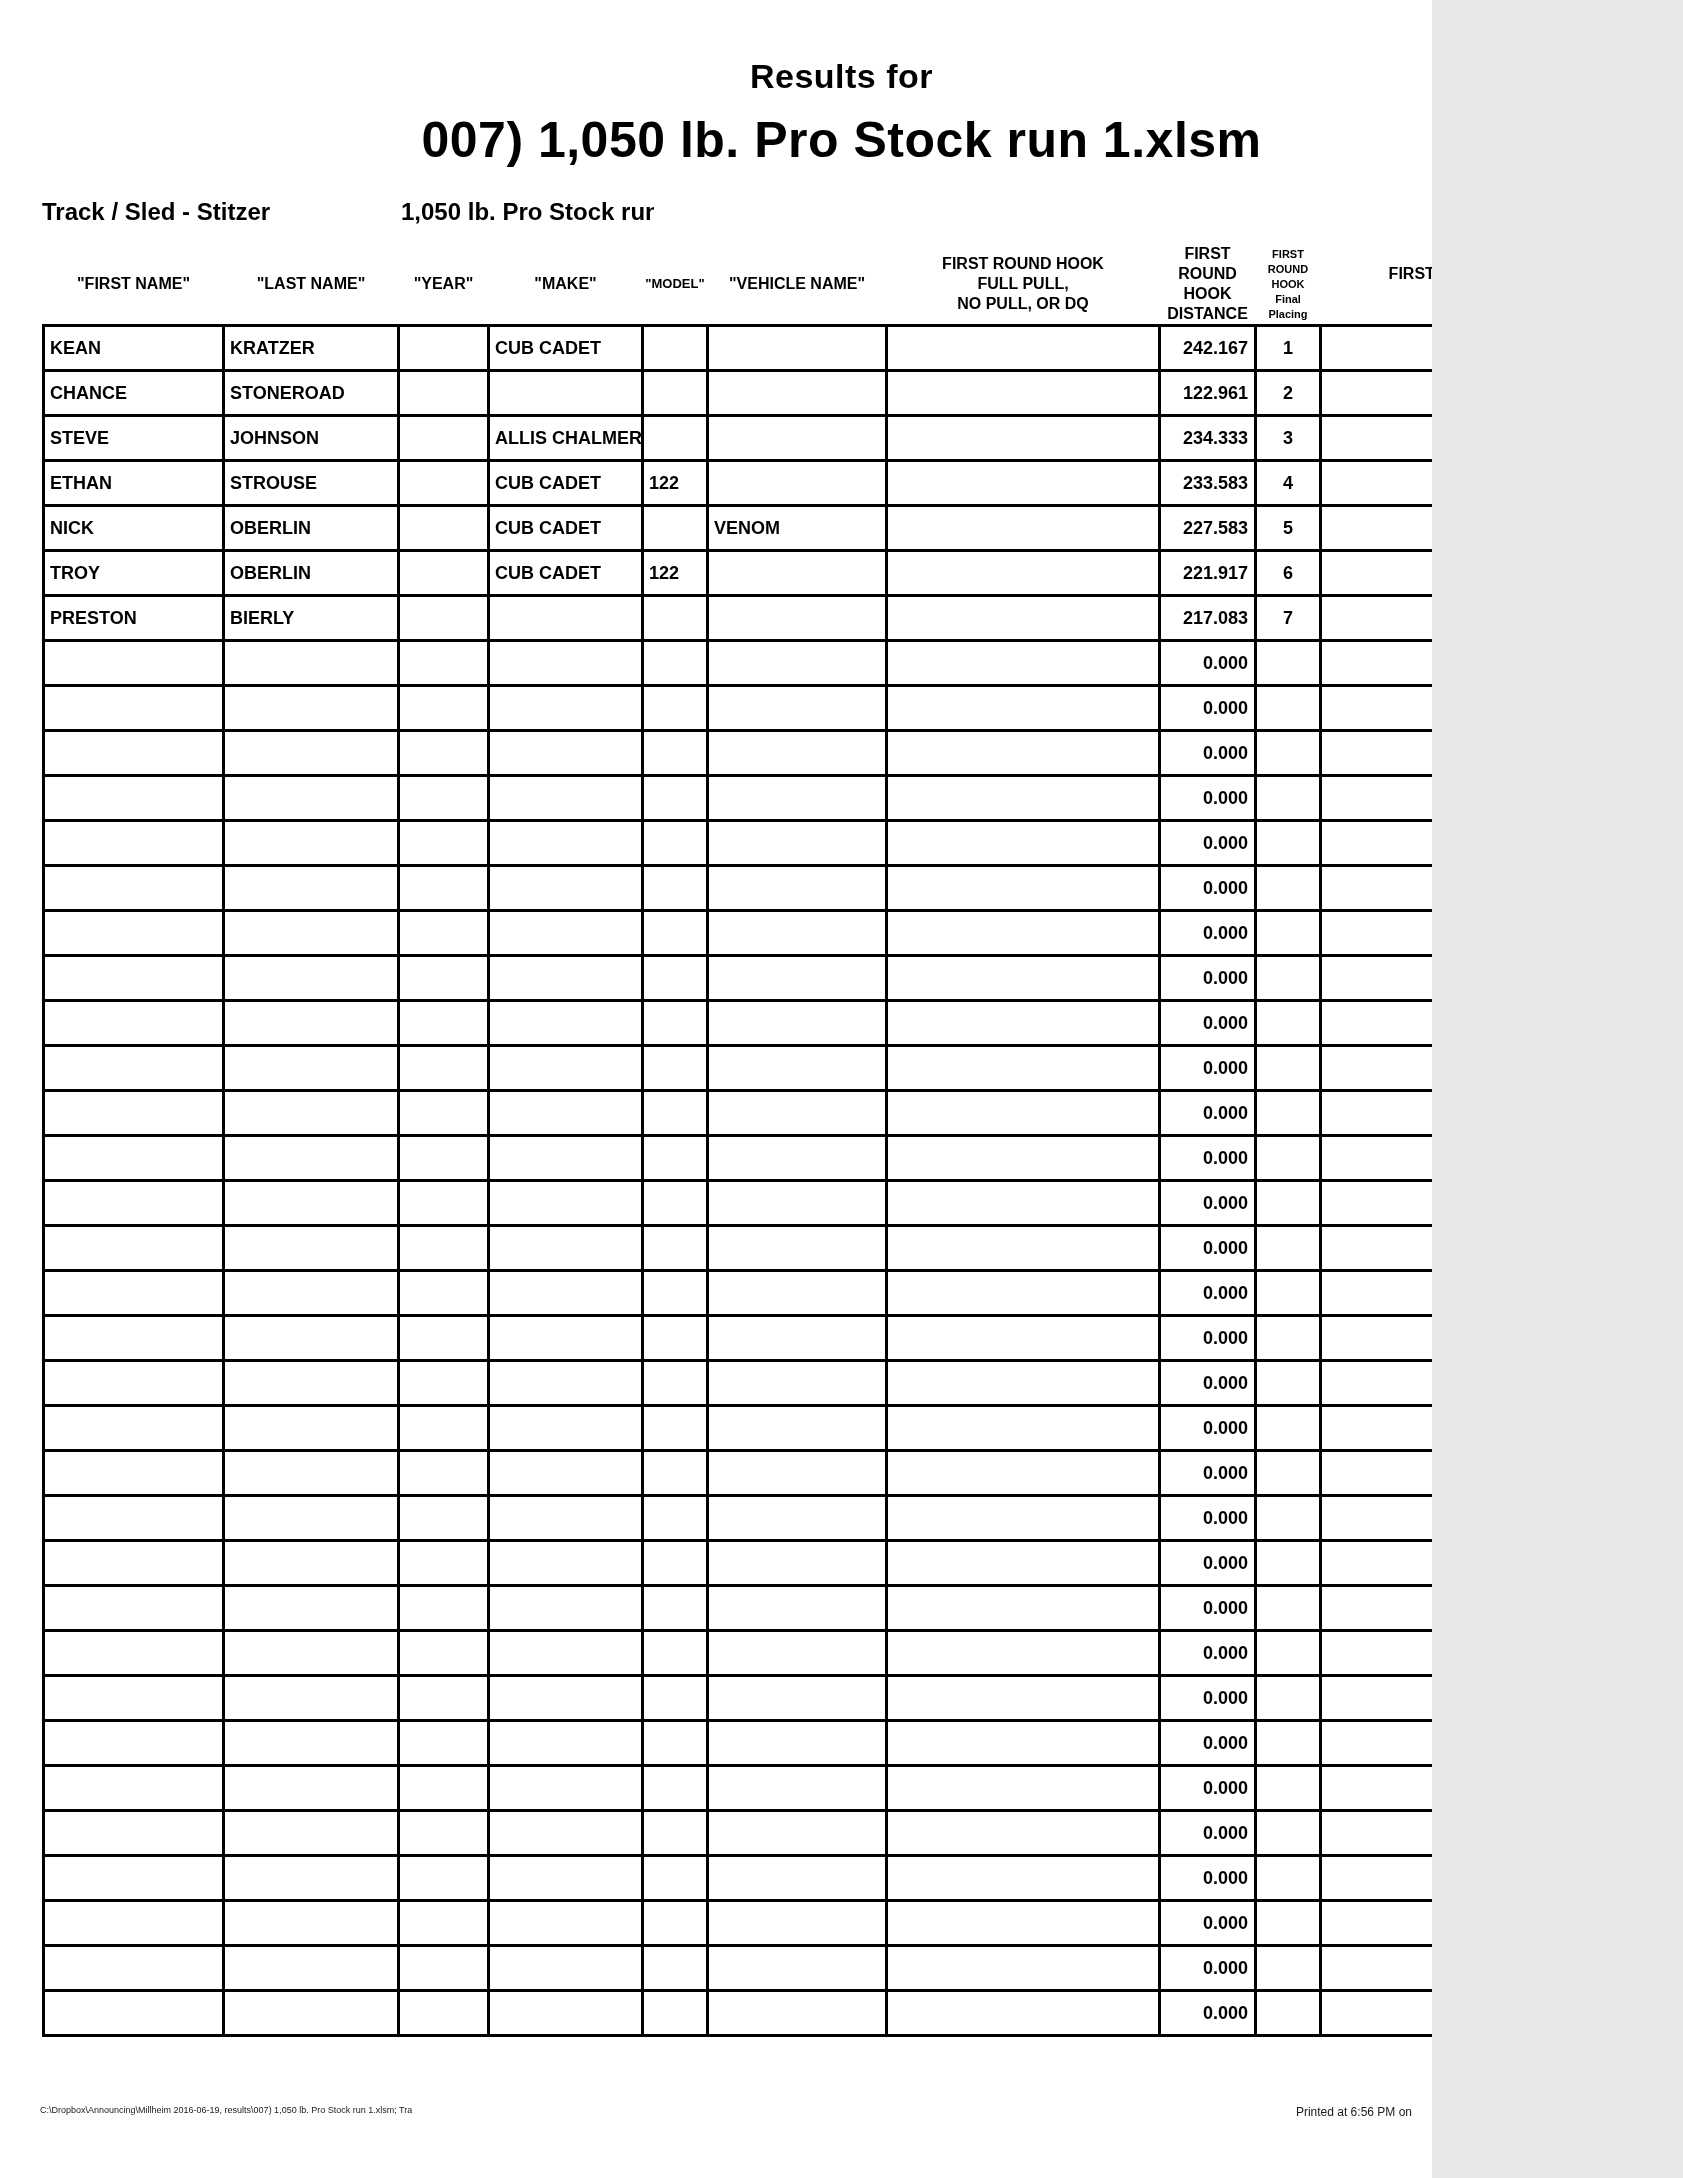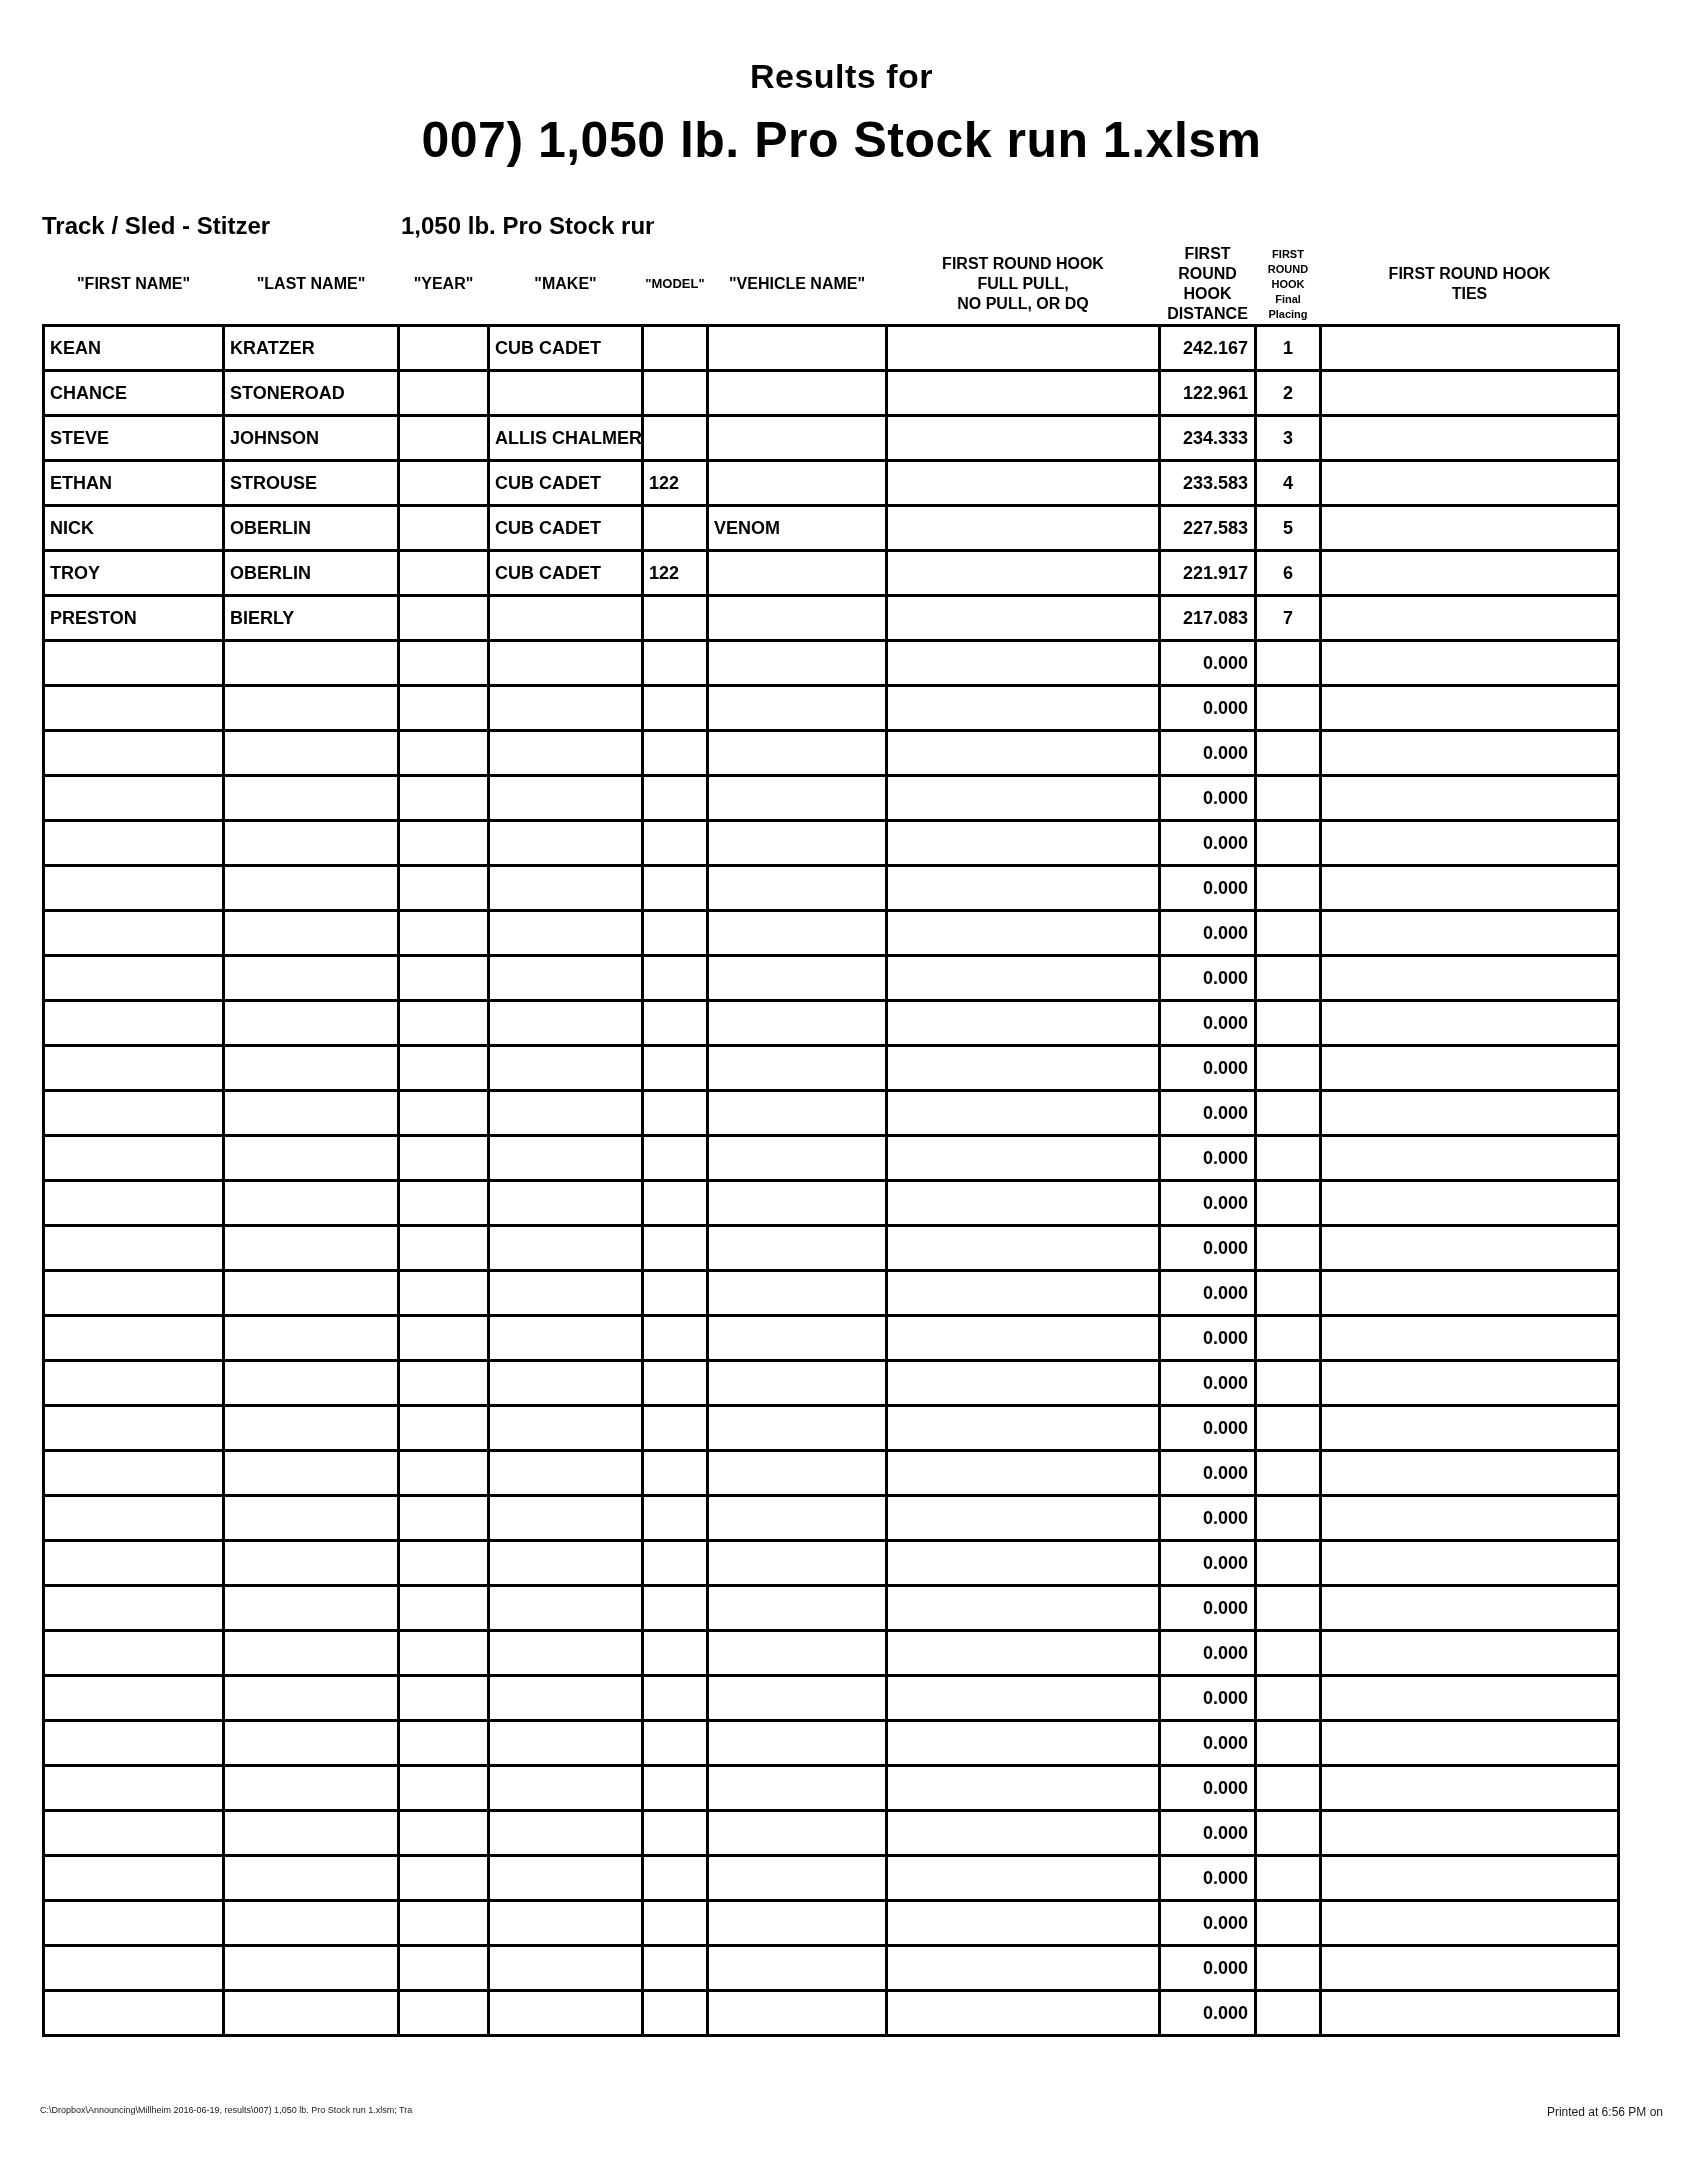--- a/index.html
+++ b/index.html
@@ -1,28 +1,28 @@
 <!DOCTYPE html>
 <html><head>
 <meta charset="utf-8">
 <style>
   html,body{margin:0;padding:0;background:#e8e8e8;}
   .page{
-    position:relative;width:1683px;height:2178px;background:#ffffff;
+    position:relative;width:1432px;height:2178px;background:#ffffff;
     font-family:"Liberation Sans",sans-serif;color:#000;overflow:hidden;
   }
   .title1{
     position:absolute;top:57px;left:0;width:1683px;text-align:center;
     font-size:34px;font-weight:bold;letter-spacing:0.5px;
   }
   .title2{
     position:absolute;top:111px;left:0;width:1683px;text-align:center;
     font-size:50px;font-weight:bold;letter-spacing:0.5px;
   }
-  .meta-row{position:absolute;top:212px;left:42px;width:1584px;height:30px;}
+  .meta-row{position:absolute;top:198px;left:42px;width:1584px;height:30px;}
   .track-sled{font-size:24px;font-weight:bold;white-space:nowrap;}
   .class-name{
     position:absolute;left:359px;top:0;width:253px;overflow:hidden;
     white-space:nowrap;font-size:24px;font-weight:bold;
   }
   table.results{
     position:absolute;left:42px;top:244px;width:1577px;
     border-collapse:collapse;table-layout:fixed;
   }
   col.col-first_name{width:180px;}

